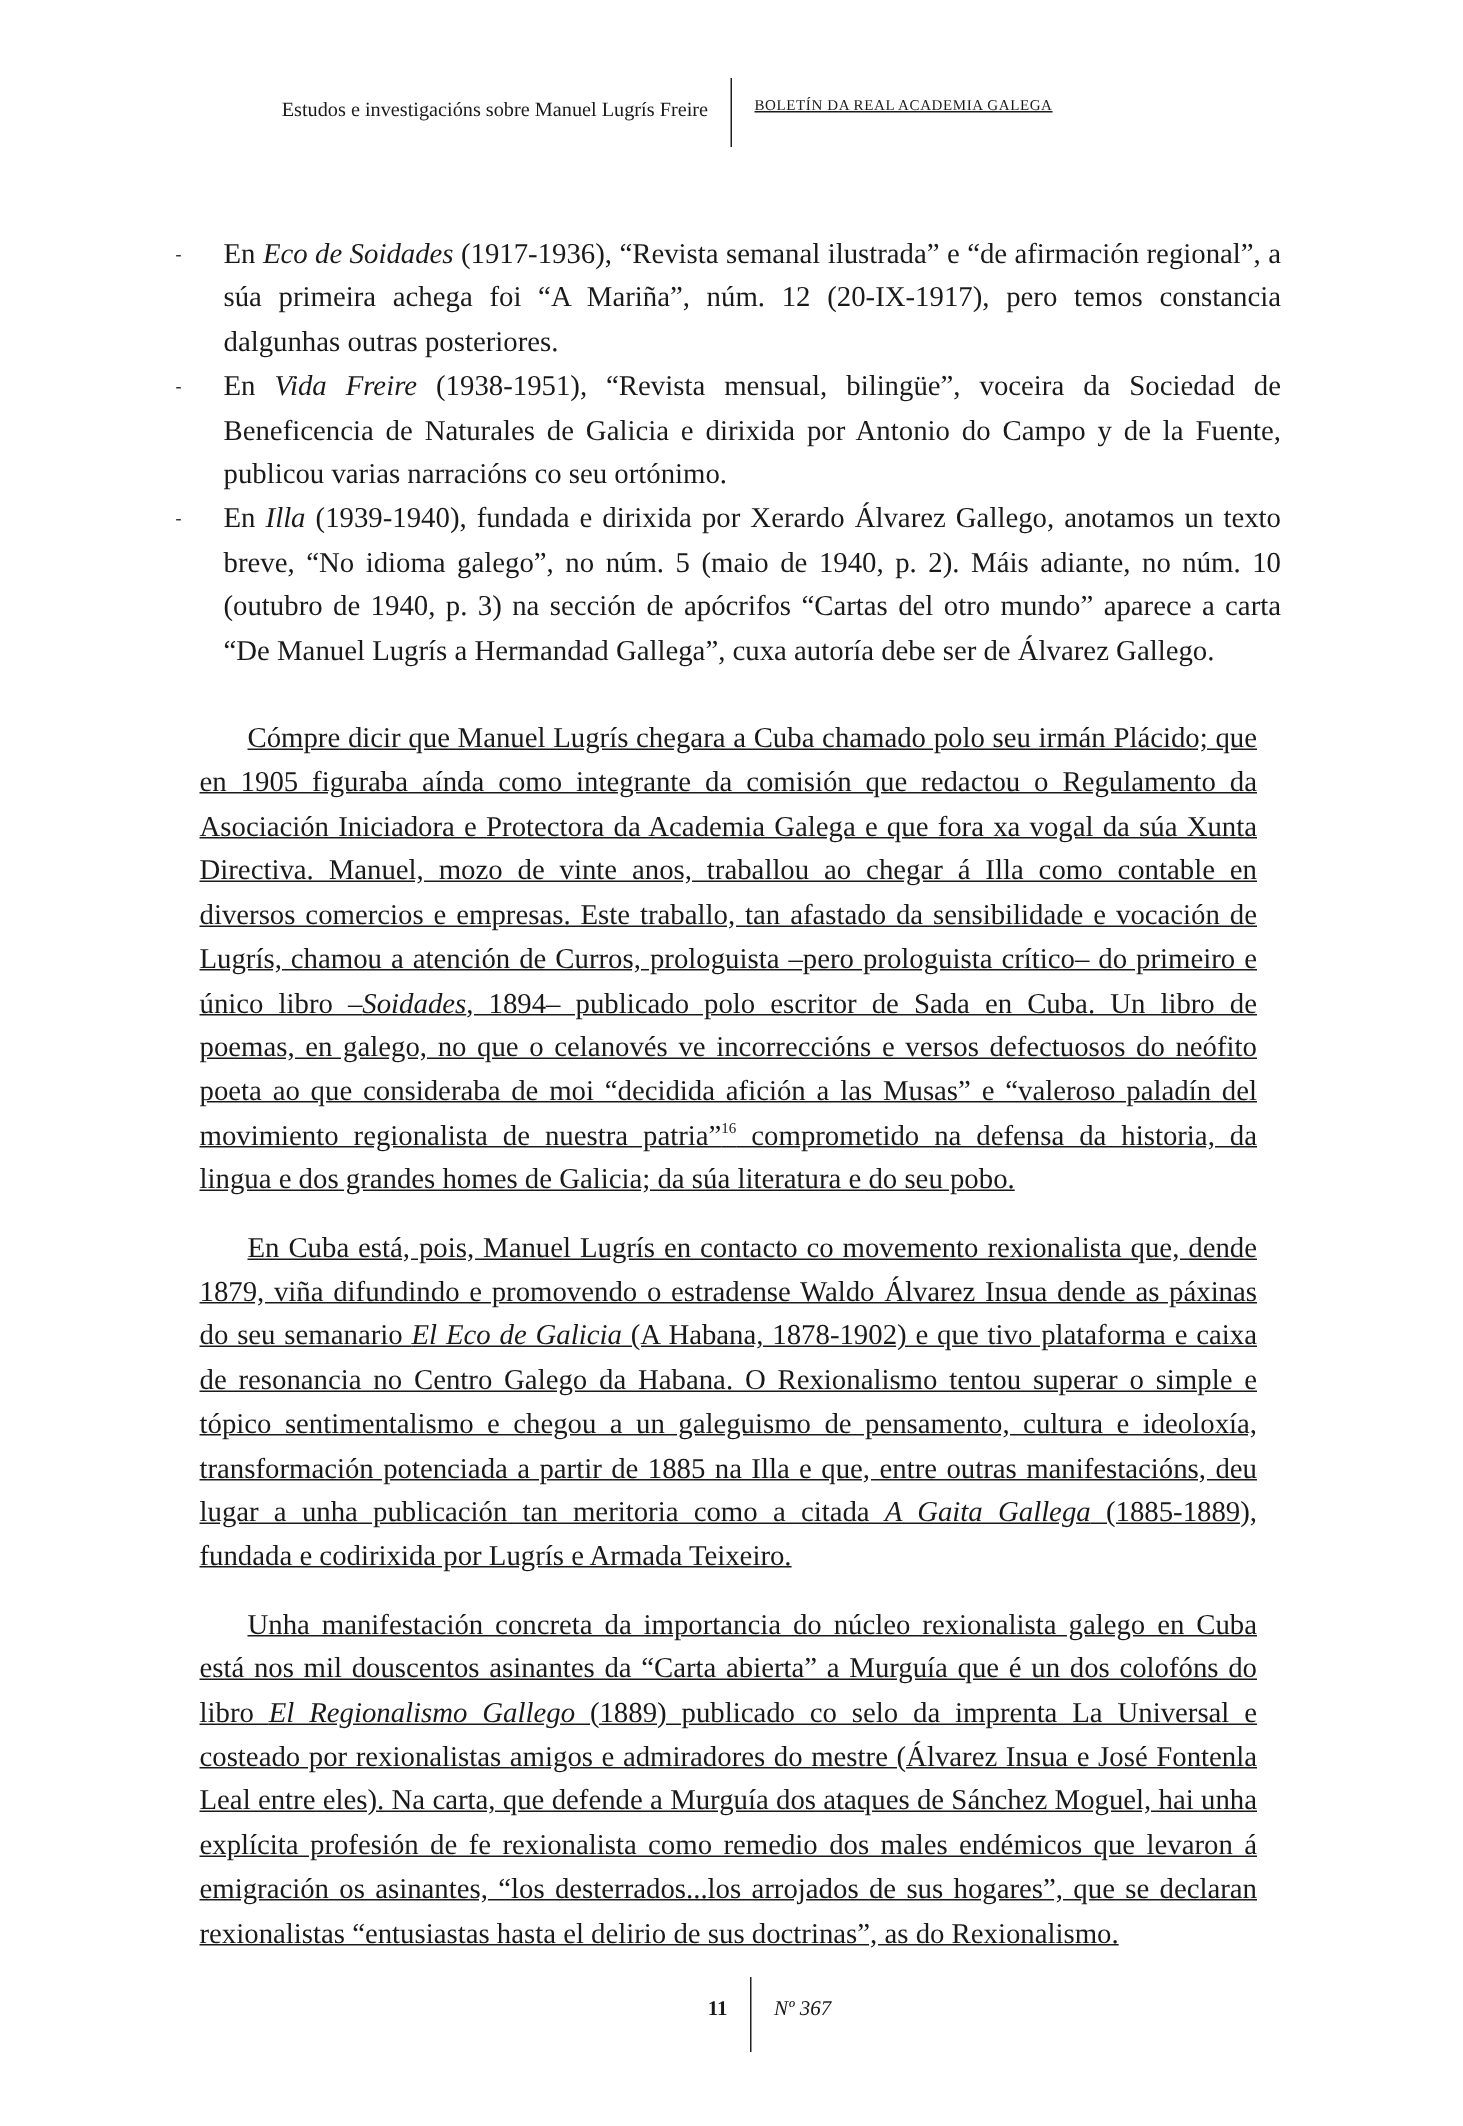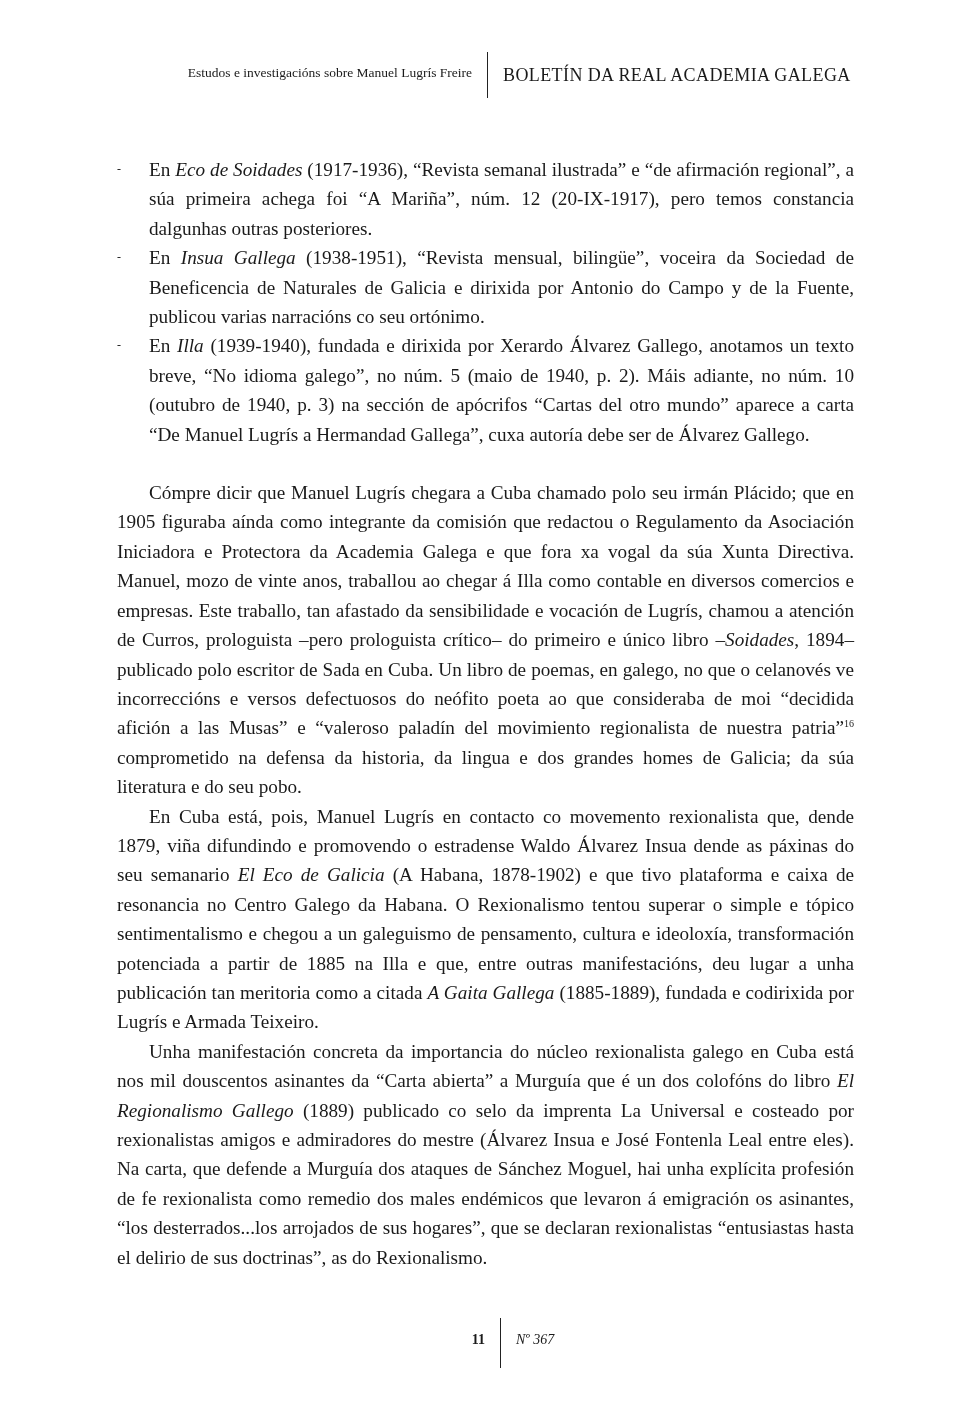--- a/index.html
+++ b/index.html
@@ -1,54 +1,54 @@
 <!DOCTYPE html>
 <html><head>
 <meta charset="utf-8">
 <style>
   html, body { margin: 0; padding: 0; background: #ffffff; }
   body { width: 975px; height: 1417px; position: relative; overflow: hidden; color: #1a1a1a;
          font-family: "Liberation Serif", "DejaVu Serif", serif; }
   .header { position: absolute; top: 52px; left: 0; width: 975px; height: 46px; }
   .header-left { position: absolute; right: 503px; top: 13px; font-size: 13.5px; white-space: nowrap; }
   .header-rule { position: absolute; left: 487px; top: 0; width: 1px; height: 46px; background: #222; }
-  .header-right { position: absolute; left: 503px; top: 13px; font-size: 18px; letter-spacing: 0.4px; white-space: nowrap; }
+  .header-right { position: absolute; left: 503px; top: 13px; font-size: 10px; letter-spacing: 0.4px; white-space: nowrap; text-decoration: underline; }
   .bullets { margin: 0; padding: 0; list-style: none; }
   .bullet-mark { position: absolute; left: -32px; top: 0; font-size: 12px; }
   .sup { font-size: 10px; vertical-align: super; line-height: 0; }
   .footer { position: absolute; top: 1318px; left: 13px; width: 975px; height: 50px; }
   .footer-page { position: absolute; right: 503px; top: 14px; font-size: 14px; font-weight: bold; }
   .footer-rule { position: absolute; left: 487px; top: 0; width: 1px; height: 50px; background: #222; }
   .footer-issue { position: absolute; left: 503px; top: 14px; font-size: 14px; font-style: italic; }
   i { font-style: italic; }
   .body-wrap { position: absolute; left: 117px; top: 155px; width: 737px; font-size: 19.2px; line-height: 29.4px; text-align: justify; }
   .list-item { padding-left: 32px; position: relative; }
   .list-item .bullet-mark { left: 0; top: 0; }
   .prose { padding-left: 0; }
-  .prose p { margin: 0; text-indent: 32px; }
+  .prose p { margin: 16px; text-indent: 32px; text-decoration: underline; }
   .prose p.gap { margin-top: 29px; }
 </style>
 </head>
 <body>
 
 <div class="header">
   <span class="header-left">Estudos e investigacións sobre Manuel Lugrís Freire</span>
   <div class="header-rule"></div>
   <span class="header-right">BOLETÍN DA REAL ACADEMIA GALEGA</span>
 </div>
 
 <div class="body-wrap">
   <div class="bullets">
     <div class="list-item">
       <span class="bullet-mark">-</span>
       <span>En </span><i>Eco de Soidades</i><span> (1917-1936), “Revista semanal ilustrada” e “de afirmación regional”, a súa primeira achega foi “A Mariña”, núm. 12 (20-IX-1917), pero temos constancia dalgunhas outras posteriores.</span>
     </div>
     <div class="list-item">
       <span class="bullet-mark">-</span>
-      <span>En </span><i>Insua Gallega</i><span> (1938-1951), “Revista mensual, bilingüe”, voceira da Sociedad de Beneficencia de Naturales de Galicia e dirixida por Antonio do Campo y de la Fuente, publicou varias narracións co seu ortónimo.</span>
+      <span>En </span><i>Vida Freire</i><span> (1938-1951), “Revista mensual, bilingüe”, voceira da Sociedad de Beneficencia de Naturales de Galicia e dirixida por Antonio do Campo y de la Fuente, publicou varias narracións co seu ortónimo.</span>
     </div>
     <div class="list-item">
       <span class="bullet-mark">-</span>
       <span>En </span><i>Illa</i><span> (1939-1940), fundada e dirixida por Xerardo Álvarez Gallego, anotamos un texto breve, “No idioma galego”, no núm. 5 (maio de 1940, p. 2). Máis adiante, no núm. 10 (outubro de 1940, p. 3) na sección de apócrifos “Cartas del otro mundo” aparece a carta “De Manuel Lugrís a Hermandad Gallega”, cuxa autoría debe ser de Álvarez Gallego.</span>
     </div>
   </div>
 
   <div class="prose">
     <p class="gap"><span>Cómpre dicir que Manuel Lugrís chegara a Cuba chamado polo seu irmán Plácido; que en 1905 figuraba aínda como integrante da comisión que redactou o Regulamento da Asociación Iniciadora e Protectora da Academia Galega e que fora xa vogal da súa Xunta Directiva. Manuel, mozo de vinte anos, traballou ao chegar á Illa como contable en diversos comercios e empresas. Este traballo, tan afastado da sensibilidade e vocación de Lugrís, chamou a atención de Curros, prologuista –pero prologuista crítico– do primeiro e único libro –</span><i>Soidades</i><span>, 1894– publicado polo escritor de Sada en Cuba. Un libro de poemas, en galego, no que o celanovés ve incorreccións e versos defectuosos do neófito poeta ao que consideraba de moi “decidida afición a las Musas” e “valeroso paladín del movimiento regionalista de nuestra patria”</span><span class="sup">16</span><span> comprometido na defensa da historia, da lingua e dos grandes homes de Galicia; da súa literatura e do seu pobo.</span></p>
     <p><span>En Cuba está, pois, Manuel Lugrís en contacto co movemento rexionalista que, dende 1879, viña difundindo e promovendo o estradense Waldo Álvarez Insua dende as páxinas do seu semanario </span><i>El Eco de Galicia</i><span> (A Habana, 1878-1902) e que tivo plataforma e caixa de resonancia no Centro Galego da Habana. O Rexionalismo tentou superar o simple e tópico sentimentalismo e chegou a un galeguismo de pensamento, cultura e ideoloxía, transformación potenciada a partir de 1885 na Illa e que, entre outras manifestacións, deu lugar a unha publicación tan meritoria como a citada </span><i>A Gaita Gallega</i><span> (1885-1889), fundada e codirixida por Lugrís e Armada Teixeiro.</span></p>

